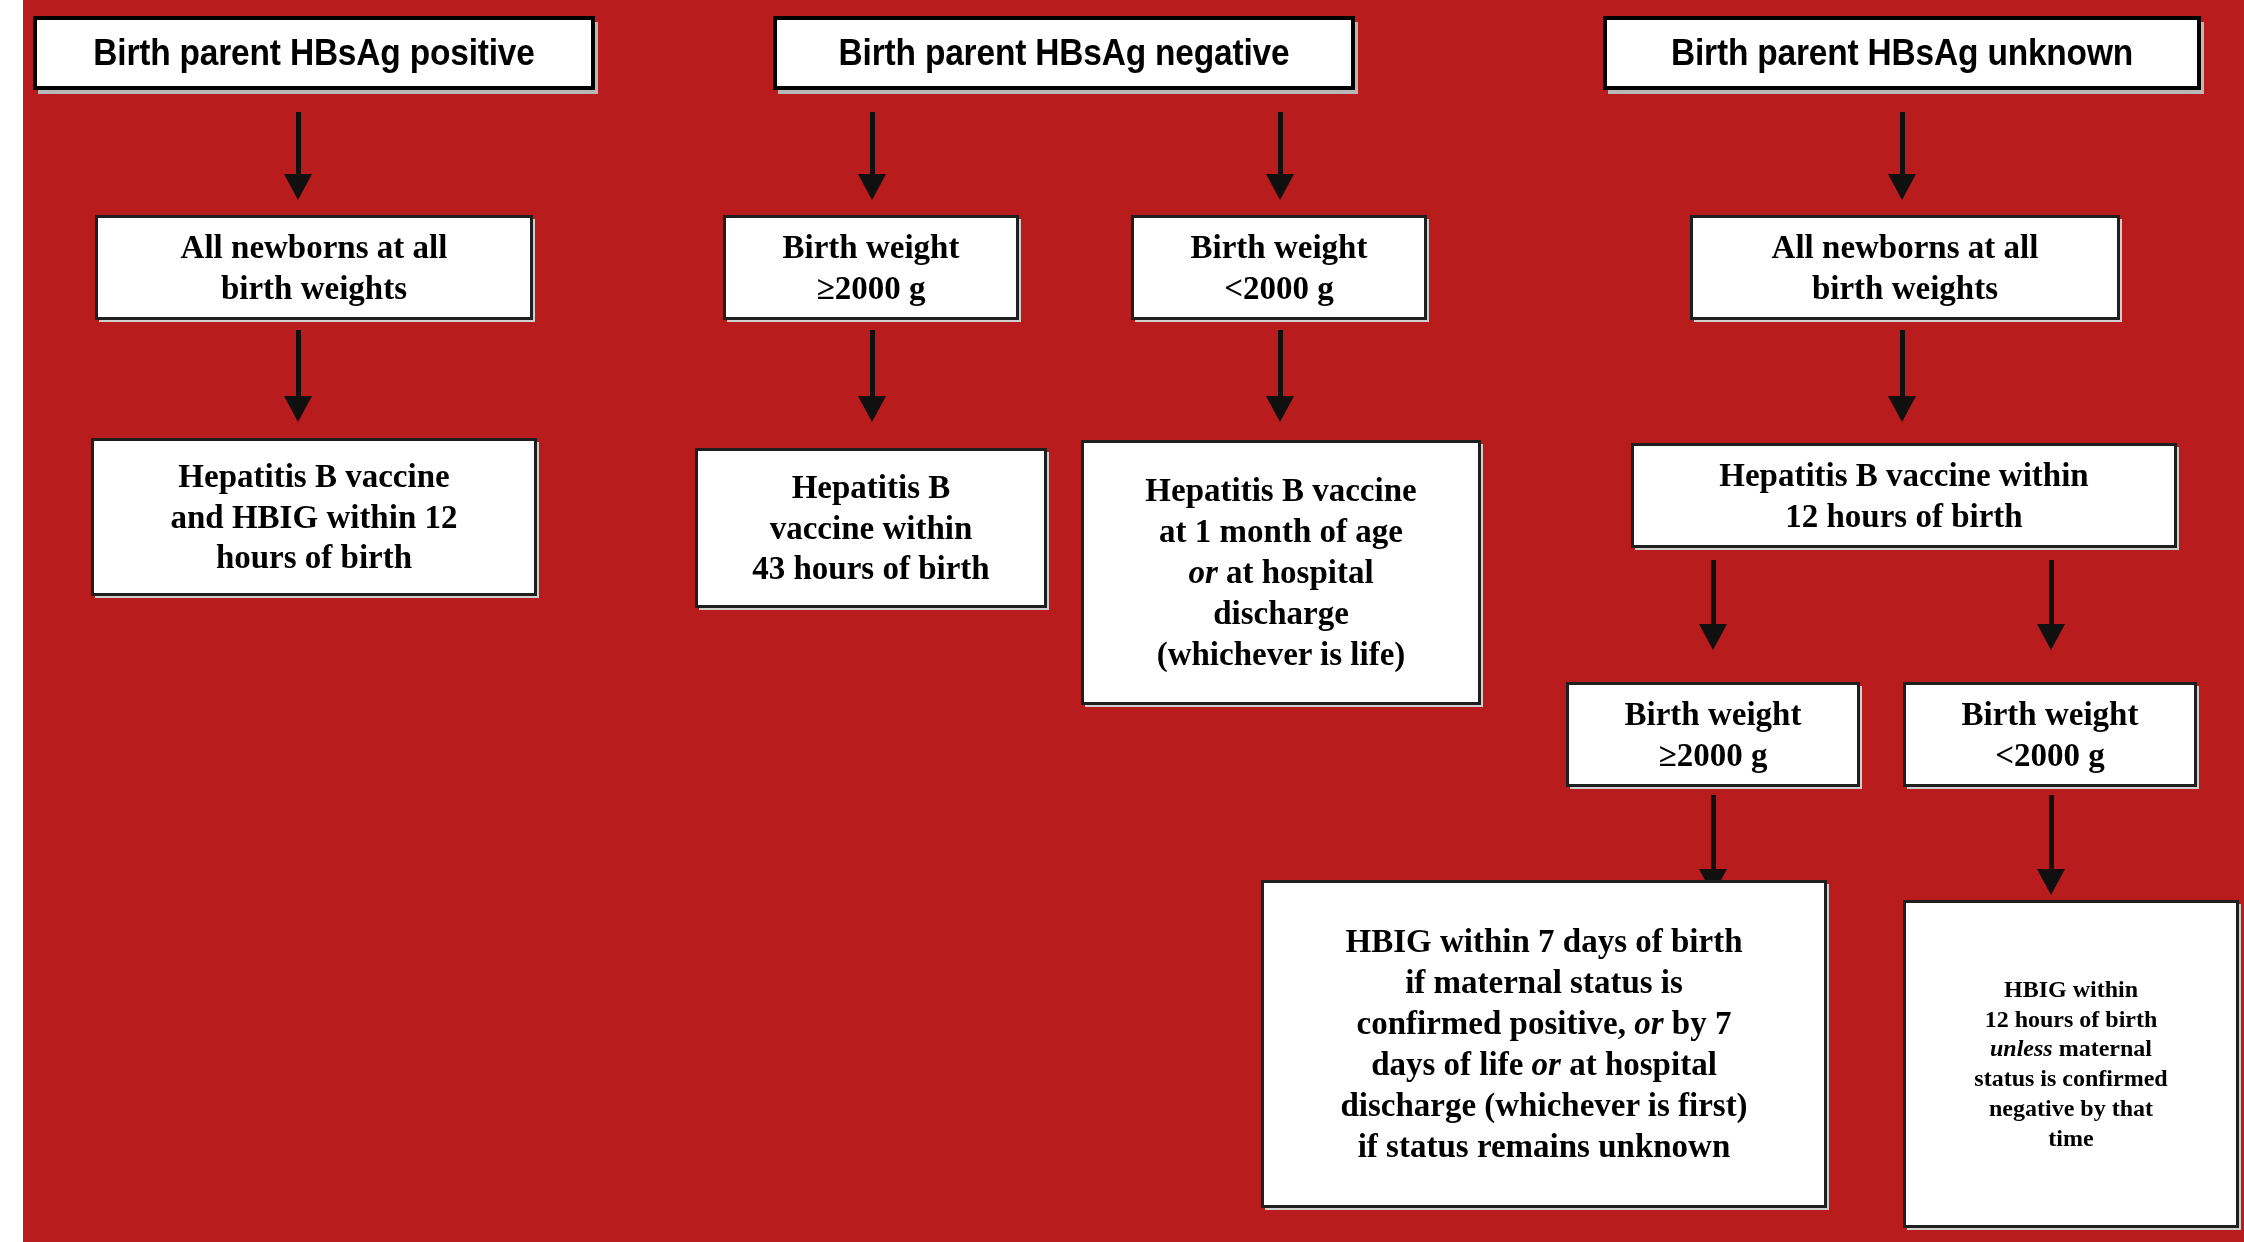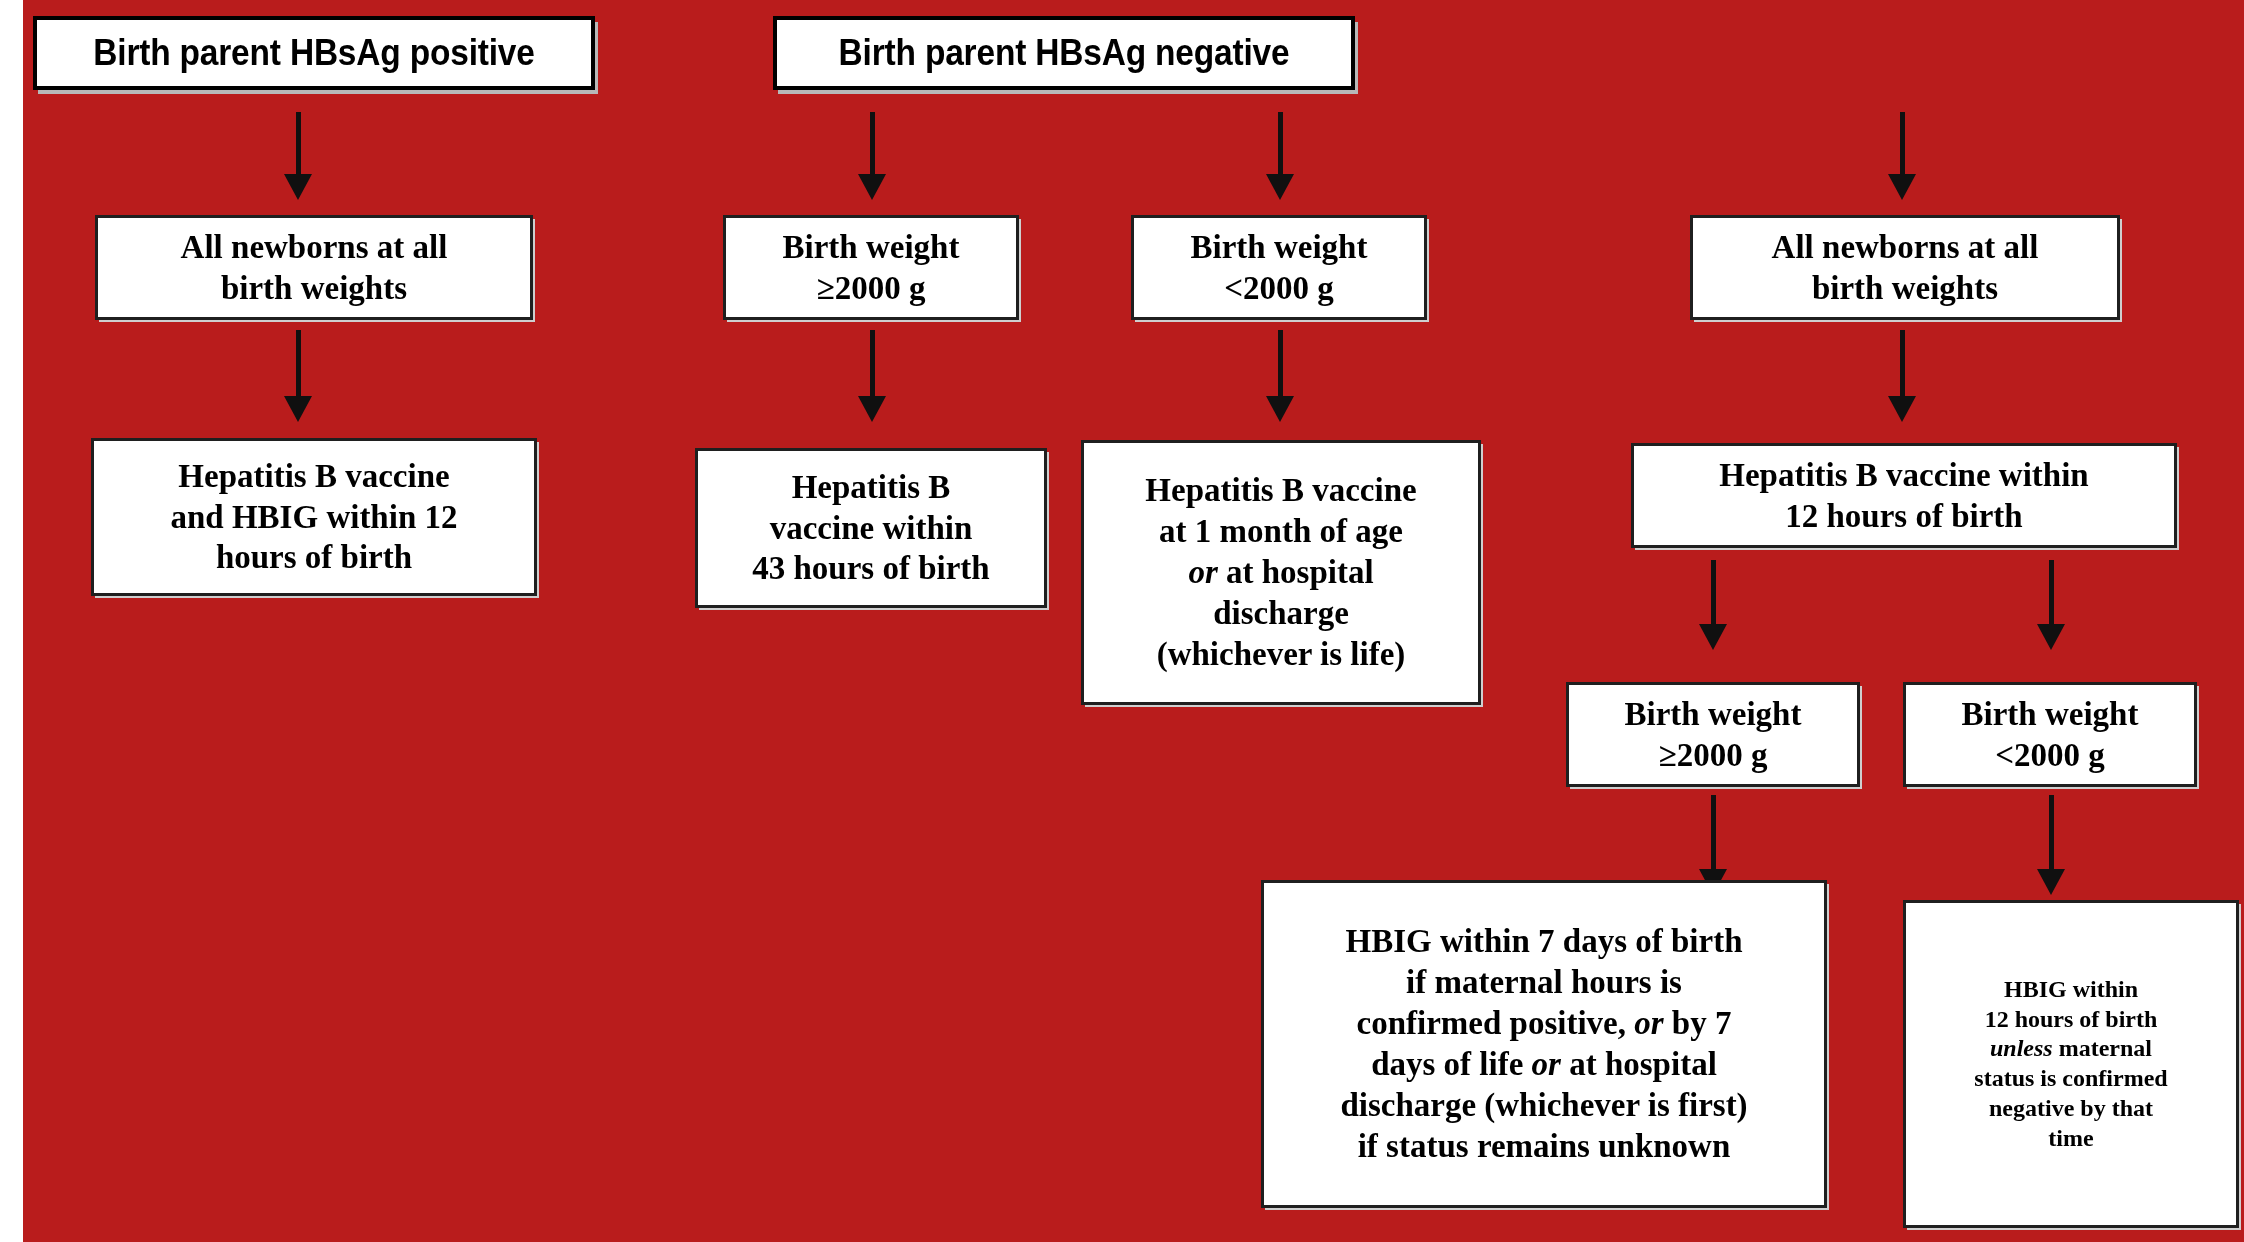--- a/index.html
+++ b/index.html
@@ -167,20 +167,23 @@
   <div class="node body" style="left:1058px; top:440px; width:400px; height:265px; font-size:33px;">
     <span class="txt">
       <span>Hepatitis B vaccine</span><br>
       <span>at 1 month of age</span><br>
       <span class="ital">or</span><span> at hospital</span><br>
       <span>discharge</span><br>
       <span>(whichever is life)</span>
     </span>
   </div>
 
+  <div class="node header" style="left:1580px; top:16px; width:598px; height:74px; font-size:36px;">
+    <span class="txt">Birth parent HBsAg unknown</span>
+  </div>
 
   <div class="arrow" style="left:1862px; top:112px; width:34px; height:88px;">
     <span class="shaft" style="height:64px;"></span>
     <span class="head"></span>
   </div>
 
   <div class="node body" style="left:1667px; top:215px; width:430px; height:105px; font-size:33px;">
     <span class="txt">
       <span>All newborns at all</span><br>
       <span>birth weights</span>
@@ -229,21 +232,21 @@
   </div>
 
   <div class="arrow" style="left:2011px; top:795px; width:34px; height:100px;">
     <span class="shaft" style="height:74px;"></span>
     <span class="head"></span>
   </div>
 
   <div class="node body" style="left:1238px; top:880px; width:566px; height:328px; font-size:33px;">
     <span class="txt">
       <span>HBIG within 7 days of birth</span><br>
-      <span>if maternal hours is</span><br>
+      <span>if maternal status is</span><br>
       <span>confirmed positive, </span><span class="ital">or</span><span> by 7</span><br>
       <span>days of life </span><span class="ital">or</span><span> at hospital</span><br>
       <span>discharge (whichever is first)</span><br>
       <span>if status remains unknown</span>
     </span>
   </div>
 
   <div class="node body" style="left:1880px; top:900px; width:336px; height:328px; font-size:24px;">
     <span class="txt">
       <span>HBIG within</span><br>

